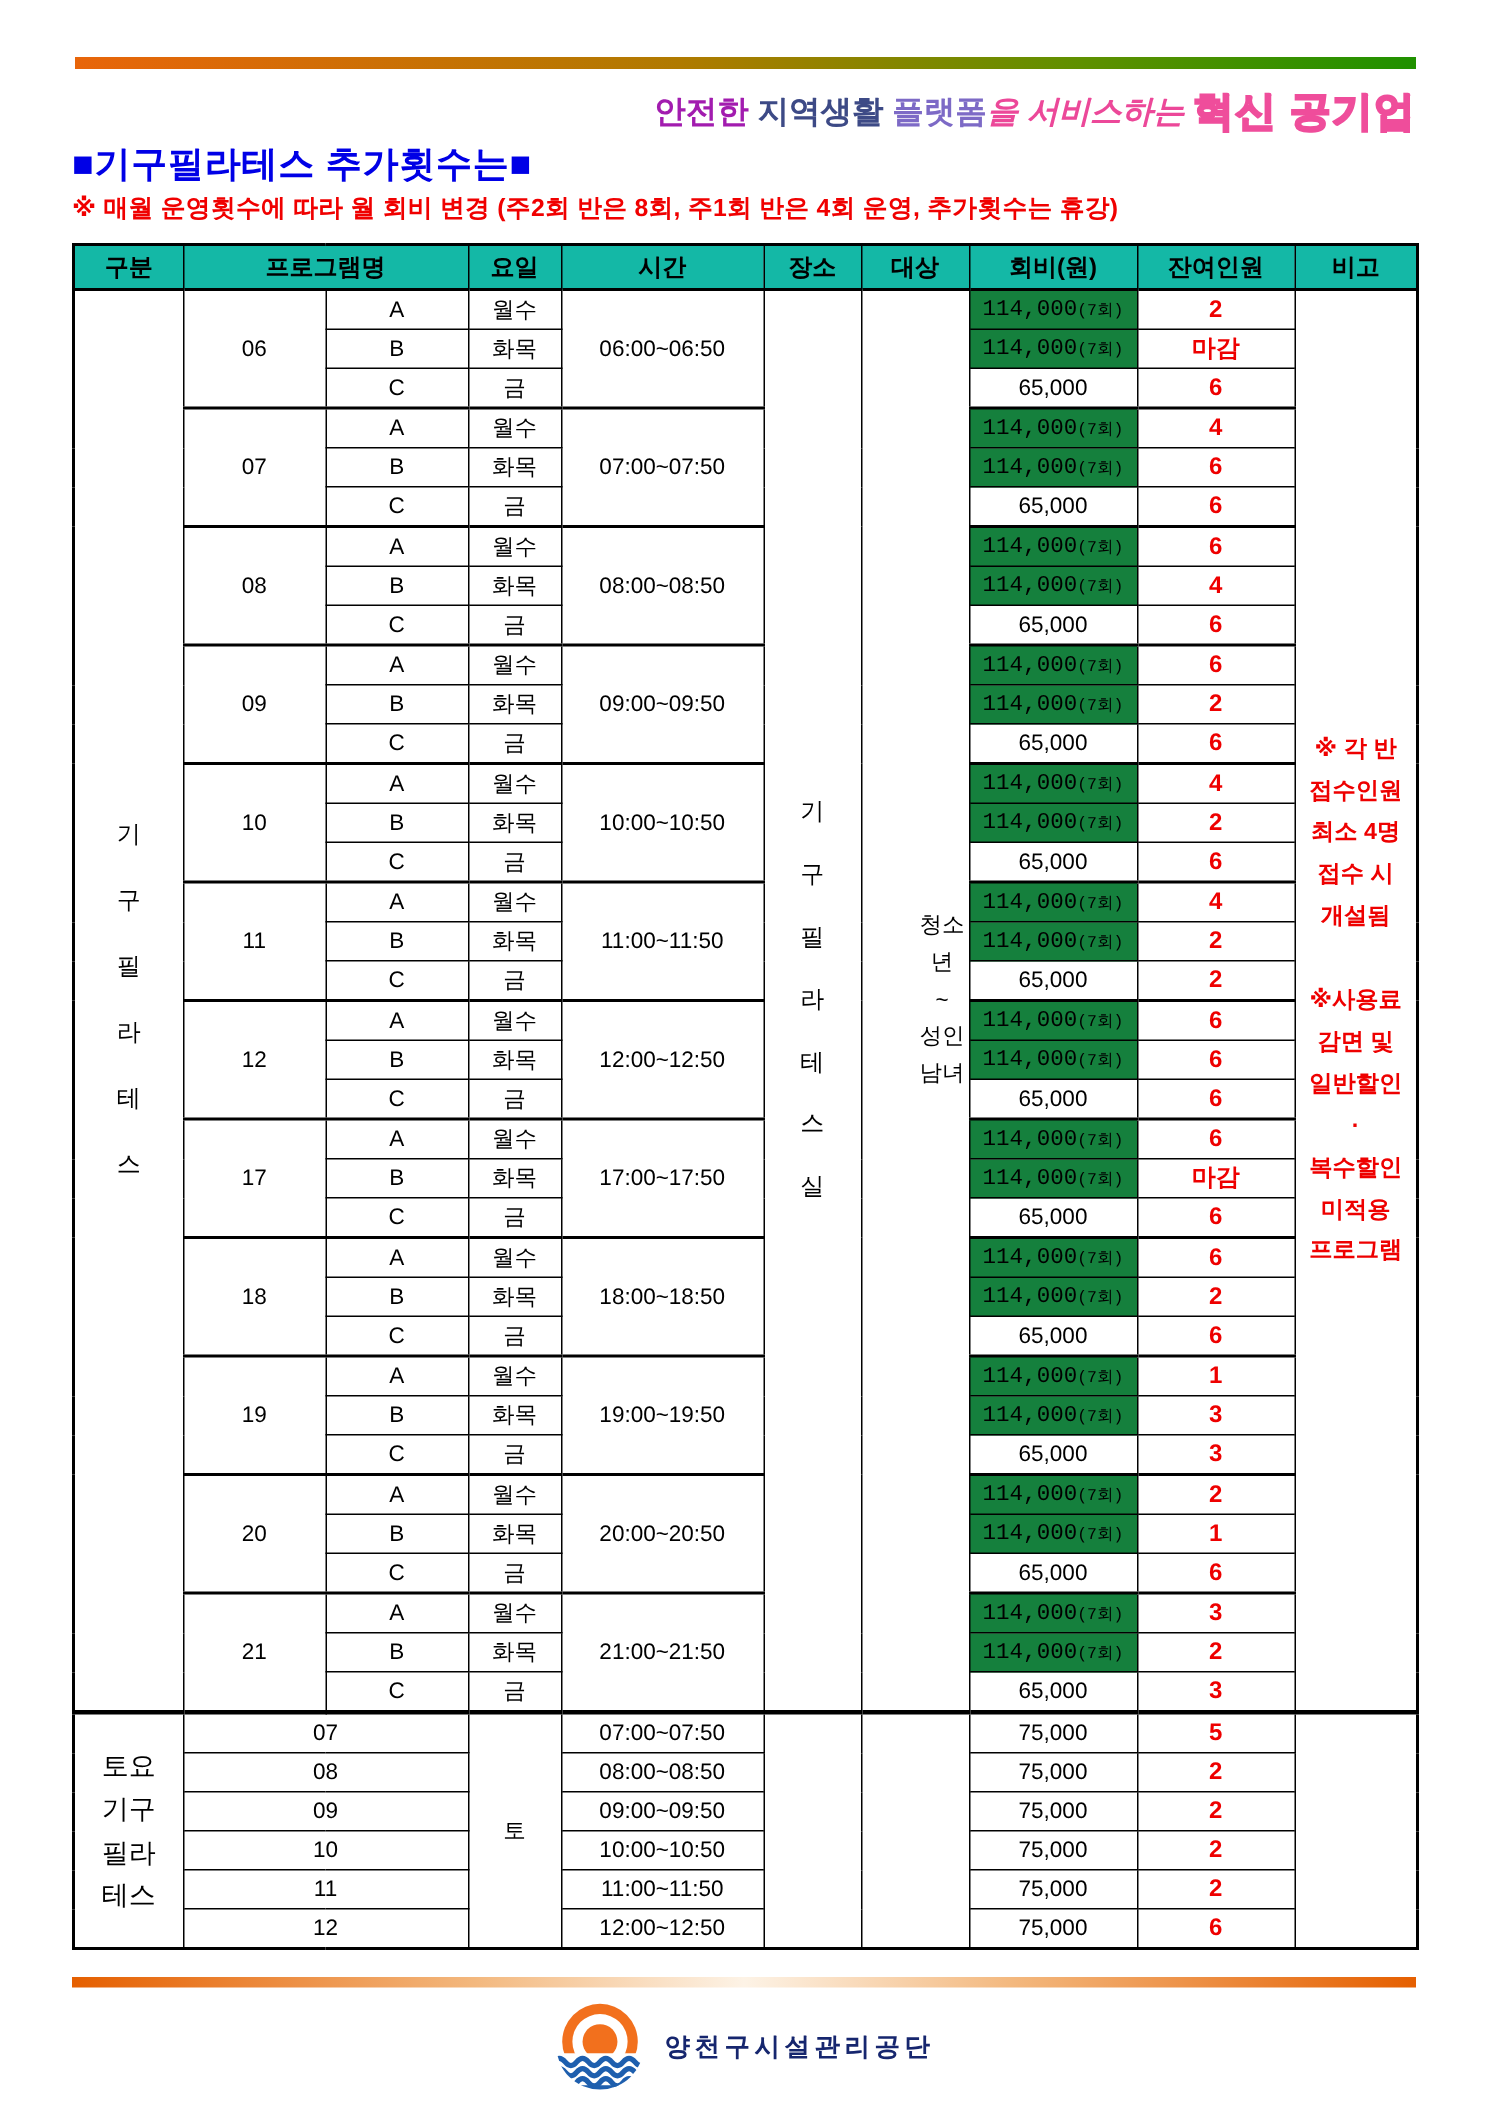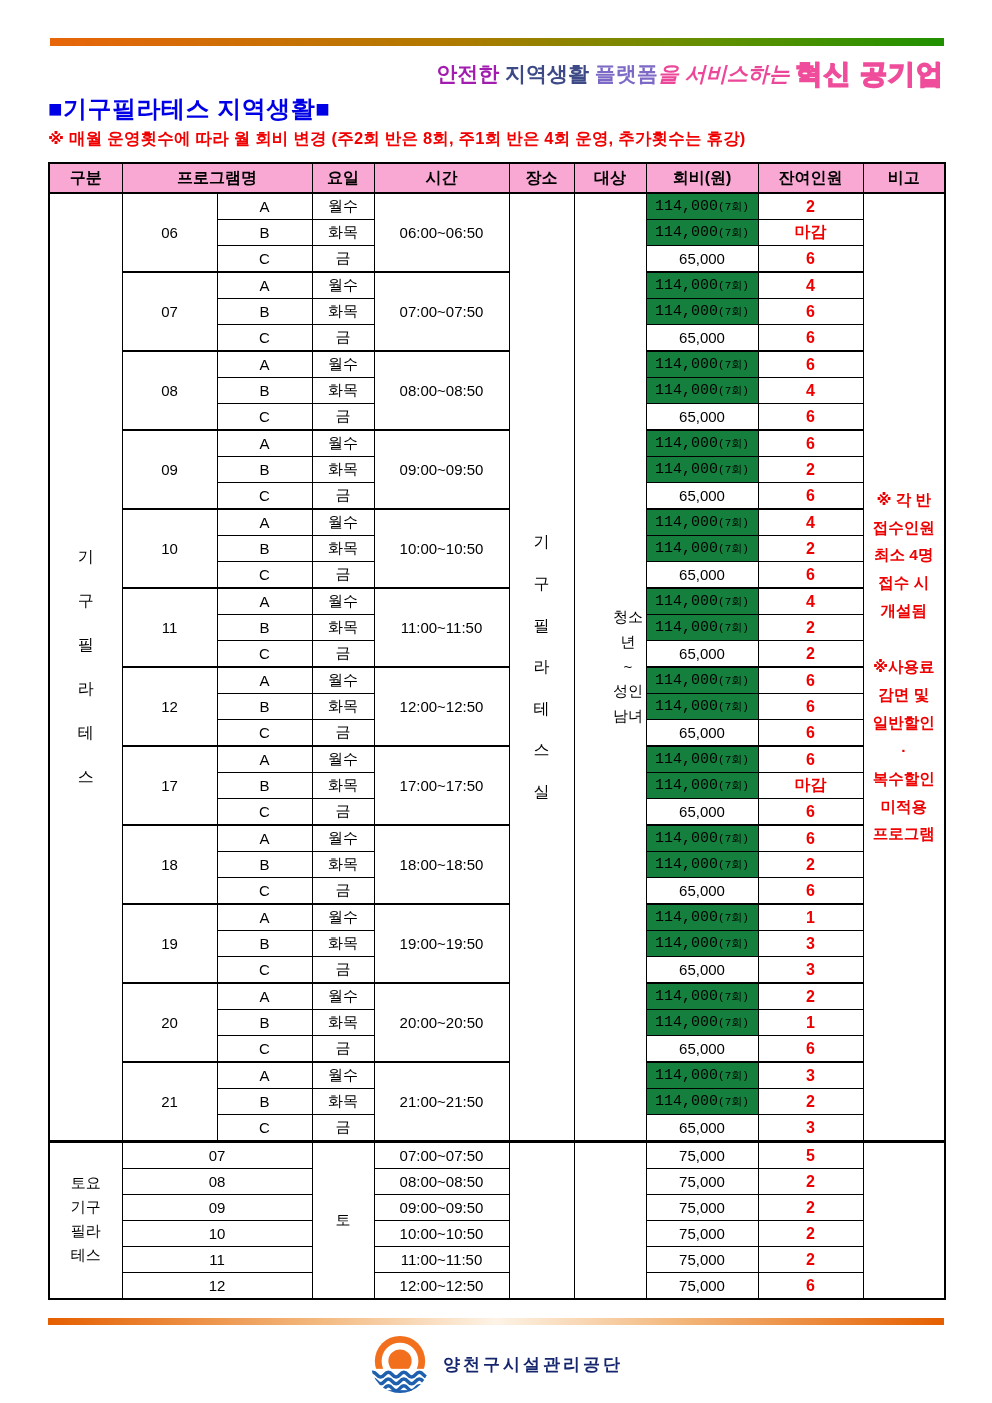--- a/index.html
+++ b/index.html
@@ -15,48 +15,48 @@
   .slogan .bubble{
     font-size:27px;font-weight:800;letter-spacing:1px;
     color:#fba8d0;-webkit-text-stroke:1.6px #ef4d9b;
   }
   .doc-title{position:absolute;left:48px;top:93px;font-size:24px;font-weight:bold;color:#0000e6;letter-spacing:0.5px;}
   .doc-note{position:absolute;left:48px;top:128px;font-size:16.5px;font-weight:bold;color:#f00000;letter-spacing:0.2px;text-align:right;}
 
   .table-wrap{position:absolute;left:48px;top:162px;width:896px;}
   table{border-collapse:collapse;width:896px;table-layout:fixed;border:2px solid #000;}
   th,td{border:1px solid #000;text-align:center;vertical-align:middle;padding:0;font-size:15px;}
-  thead th{background:#f9a8d4;font-size:16px;font-weight:bold;height:28px;border-bottom:2px solid #000;}
+  thead th{background:#14b8a6;font-size:16px;font-weight:bold;height:28px;border-bottom:2px solid #000;}
   tbody td{height:25px;}
   tr.block-start td{border-top:2px solid #000;}
   tr.section-start td{border-top:3px solid #000;}
   td.gray{background:#15803d;font-family:Liberation Mono, monospace;}
   td.remaining{color:#ee0000;font-weight:bold;font-size:16px;}
   .fee-sub{font-size:11px;}
   td.vert{white-space:pre-line;font-size:16px;line-height:2.75;}
   td.vert-place{white-space:pre-line;font-size:16px;line-height:2.6;}
   td.target{white-space:pre-line;font-size:15px;line-height:1.65;padding-left:36px;}
   td.remark{white-space:pre-line;color:#ee0000;font-weight:bold;font-size:15.5px;line-height:1.8;}
-  td.sat-cat{white-space:pre-line;font-size:15px;line-height:1.6;font-family:Liberation Mono, monospace;}
+  td.sat-cat{white-space:pre-line;font-size:18px;line-height:1.6;}
 
   .bottombar{position:absolute;left:48px;top:1318px;width:896px;height:7px;
     background:linear-gradient(90deg,#e55f00 0%,#f3b87e 30%,#fdf3e6 50%,#f3b87e 70%,#e55f00 100%);}
   .footer{position:absolute;left:0;top:1333px;width:992px;display:flex;justify-content:center;align-items:center;gap:12px;}
   .footer-text{display:flex;flex-direction:row;justify-content:center;color:#16266e;}
   .footer-org{font-size:17px;font-weight:bold;letter-spacing:3px;}
   .footer-center{font-size:31px;font-weight:800;letter-spacing:1px;margin-top:1px;}
 </style>
 </head>
 <body>
 
 <div class="topbar"></div>
 
 <div class="slogan"><span style="color: #a21caf;">안전한 </span><span style="color: rgb(61, 74, 134);">지역생활 </span><span style="color: rgb(125, 106, 198);">플랫폼</span><span style="color: #ec4899; font-style: italic;">을 서비스하는 </span><span class="bubble">혁신 공기업</span></div>
 
-<div class="doc-title">■기구필라테스 지역생활■</div>
+<div class="doc-title">■기구필라테스 추가횟수는■</div>
 <div class="doc-note">※ 매월 운영횟수에 따라 월 회비 변경 (주2회 반은 8회, 주1회 반은 4회 운영, 추가횟수는 휴강)</div>
 
 <div class="table-wrap">
   <table>
     <colgroup>
       <col style="width:73px">
         <col style="width:95px">
         <col style="width:95px">
       <col style="width:62px">
         <col style="width:135px">

